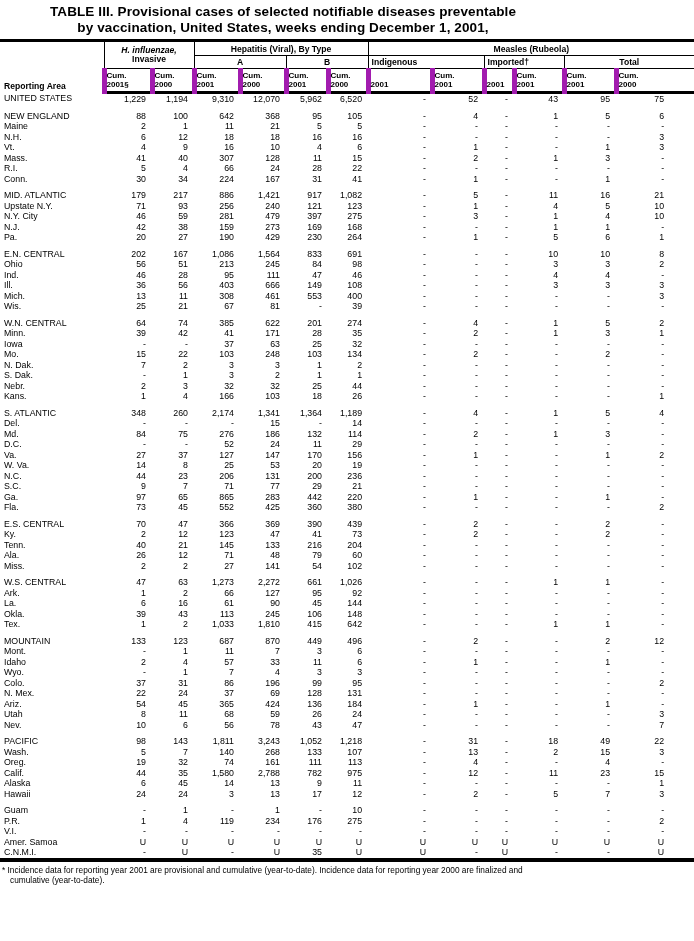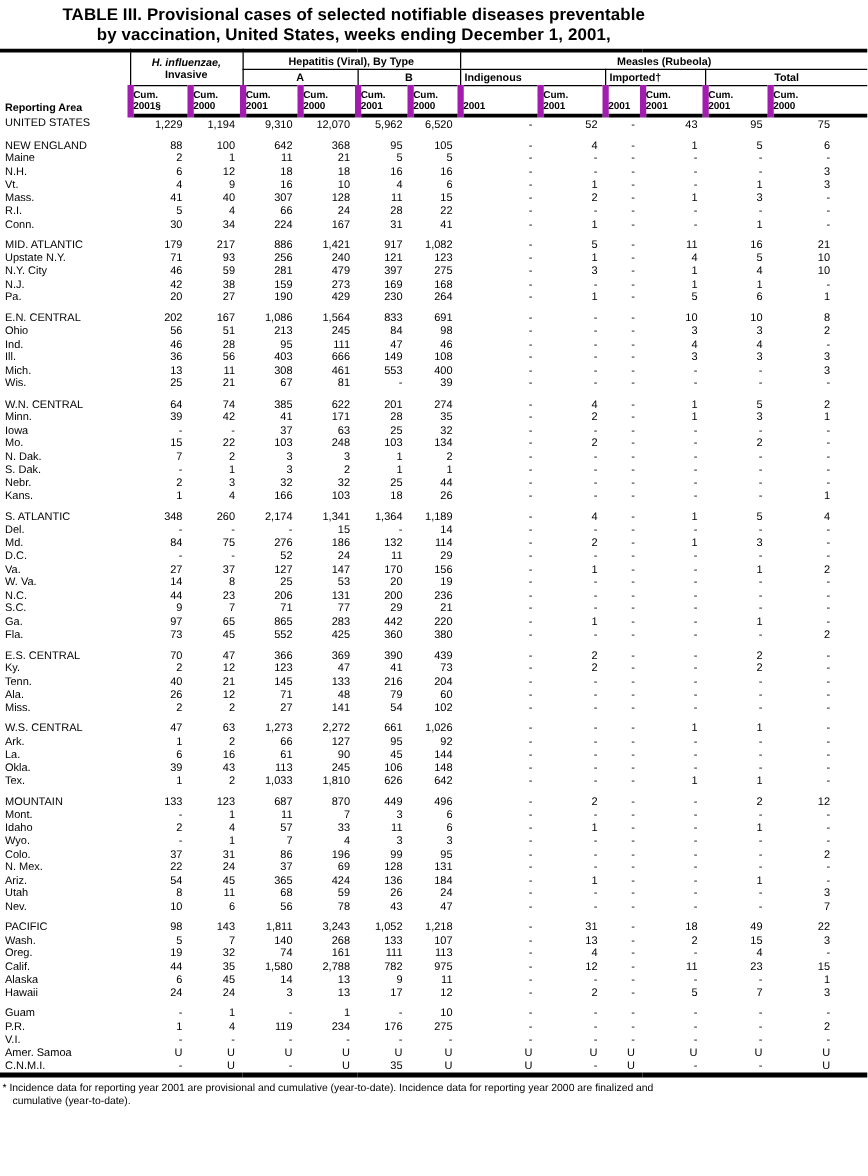--- a/index.html
+++ b/index.html
@@ -808,21 +808,21 @@
           <td class="num">-</td>
           <td class="num">-</td>
           <td class="num">-</td>
         </tr>
         <tr>
           <td class="arealbl">Tex.</td>
           <td class="num">1</td>
           <td class="num">2</td>
           <td class="num">1,033</td>
           <td class="num">1,810</td>
-          <td class="num">626</td>
+          <td class="num">415</td>
           <td class="num">642</td>
           <td class="num">-</td>
           <td class="num">-</td>
           <td class="num">-</td>
           <td class="num">1</td>
           <td class="num">1</td>
           <td class="num">-</td>
         </tr>
         <tr class="gap">
           <td colspan="13"></td>

